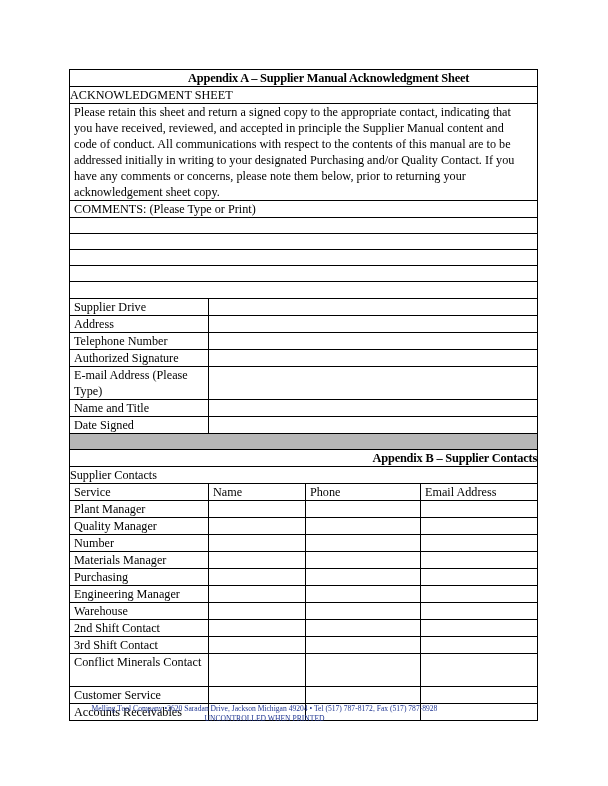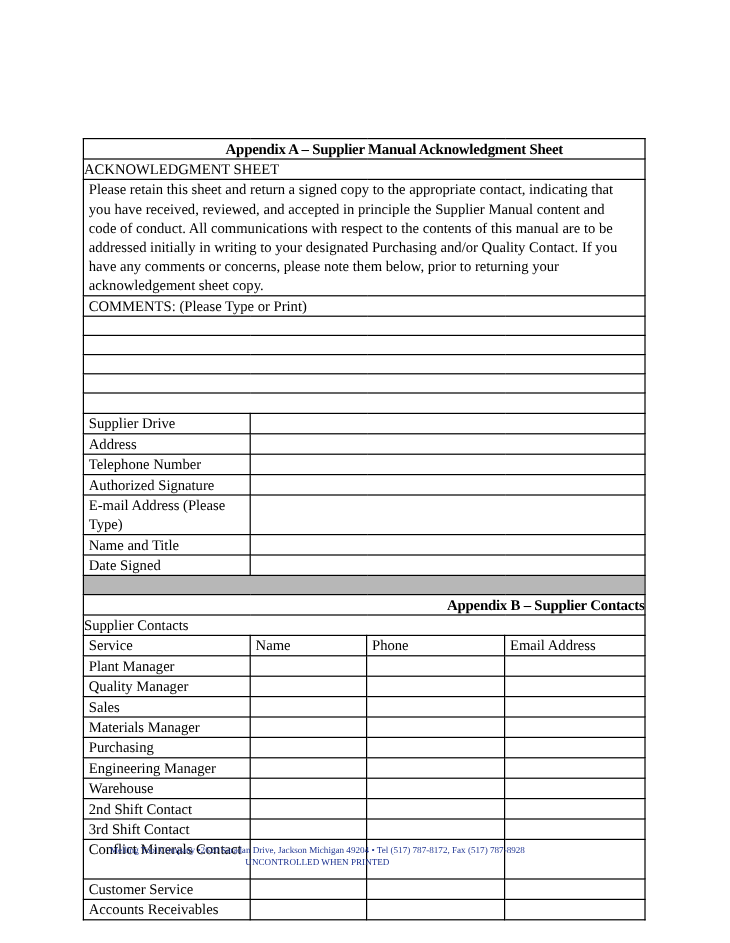--- a/index.html
+++ b/index.html
@@ -1,19 +1,19 @@
 <!DOCTYPE html>
 <html><head>
 <meta charset="utf-8">
 <style>
   html, body { margin:0; padding:0; background:#ffffff; }
   body { width:608px; height:786px; position:relative; overflow:hidden;
          font-family:"Liberation Serif","DejaVu Serif",serif; color:#000; }
   .page { position:absolute; left:69px; top:69px; width:468px; }
-  table { border-collapse:collapse; width:468px; table-layout:fixed;margin-top:46px; }
+  table { border-collapse:collapse; width:468px; table-layout:fixed; }
   td { border:1px solid #000; padding:0 0 0 4px; font-size:12.2px; line-height:16px;
        height:16px; vertical-align:top; white-space:normal; overflow:hidden; }
   td.center { text-align:left; padding:0; }
   td.title { font-weight:bold; text-align:center; padding:0 0 0 118px; text-align:left; font-size:12.4px; letter-spacing:-0.2px; }
   td.titleB { font-weight:bold; padding:0 0 0 188px; text-align:right; font-size:12.4px; letter-spacing:-0.2px; }
   td.para { line-height:16px; padding-right:19px; font-size:12.2px; }
   td.gray { background:#b7b7b7; height:15px; }
   td.blank { height:15px; }
   .footer { position:absolute; left:0; width:529px; top:704px; text-align:center;
             font-family:Liberation Serif, serif; font-size:7.6px;
@@ -111,21 +111,21 @@
     <td></td>
     <td></td>
   </tr>
   <tr>
     <td>Quality Manager</td>
     <td></td>
     <td></td>
     <td></td>
   </tr>
   <tr>
-    <td>Sales</td>
+    <td>Number</td>
     <td></td>
     <td></td>
     <td></td>
   </tr>
   <tr>
     <td>Materials Manager</td>
     <td></td>
     <td></td>
     <td></td>
   </tr>

